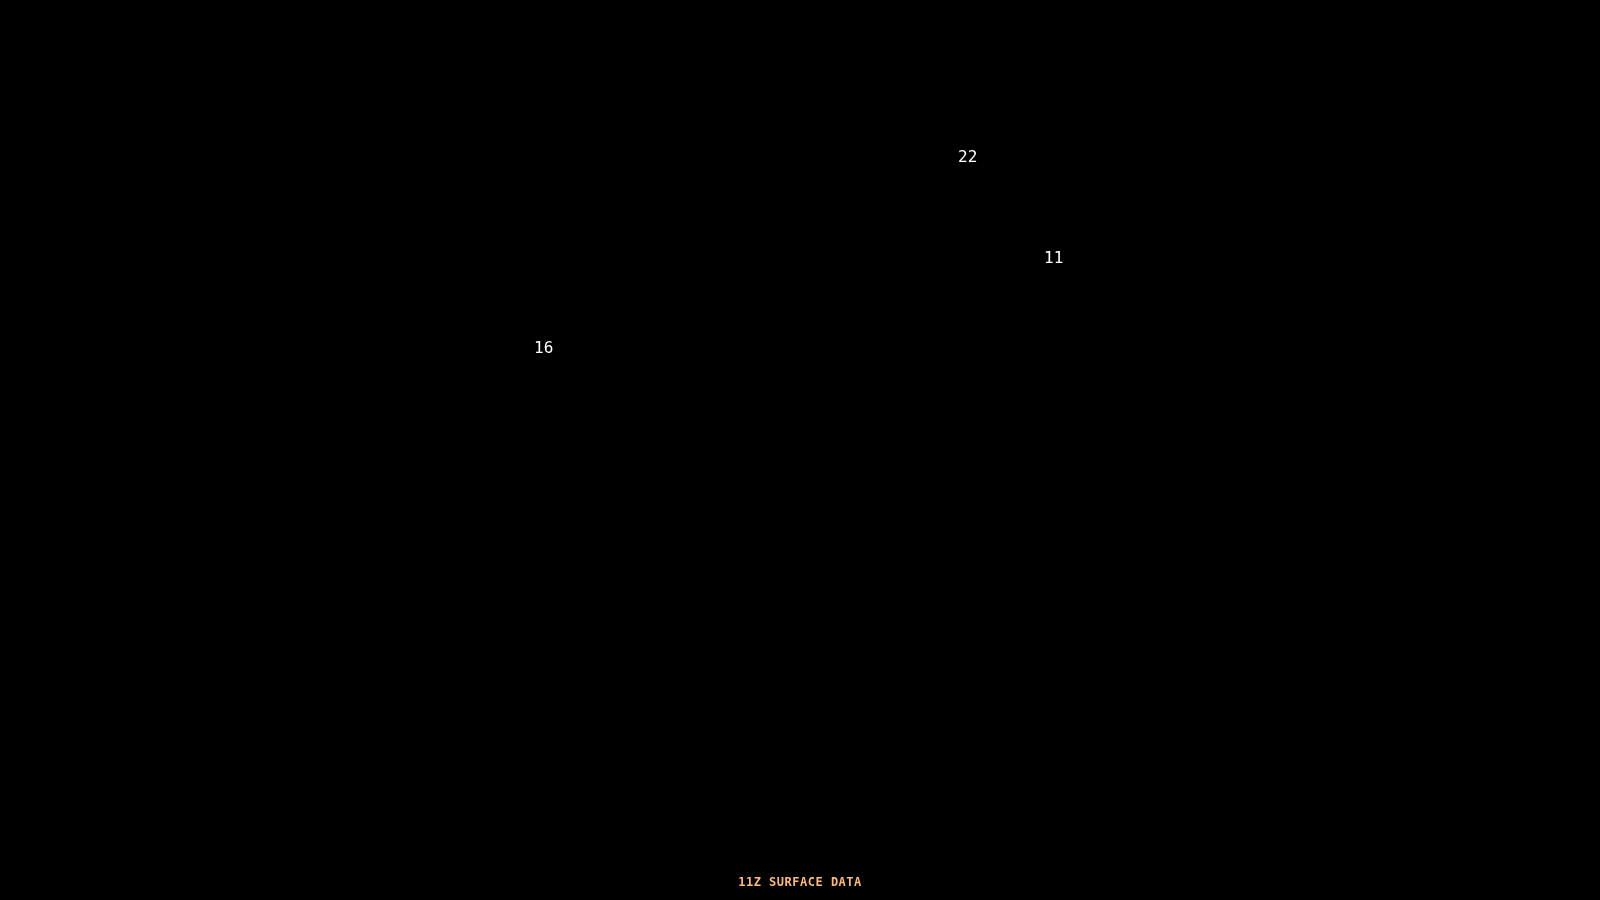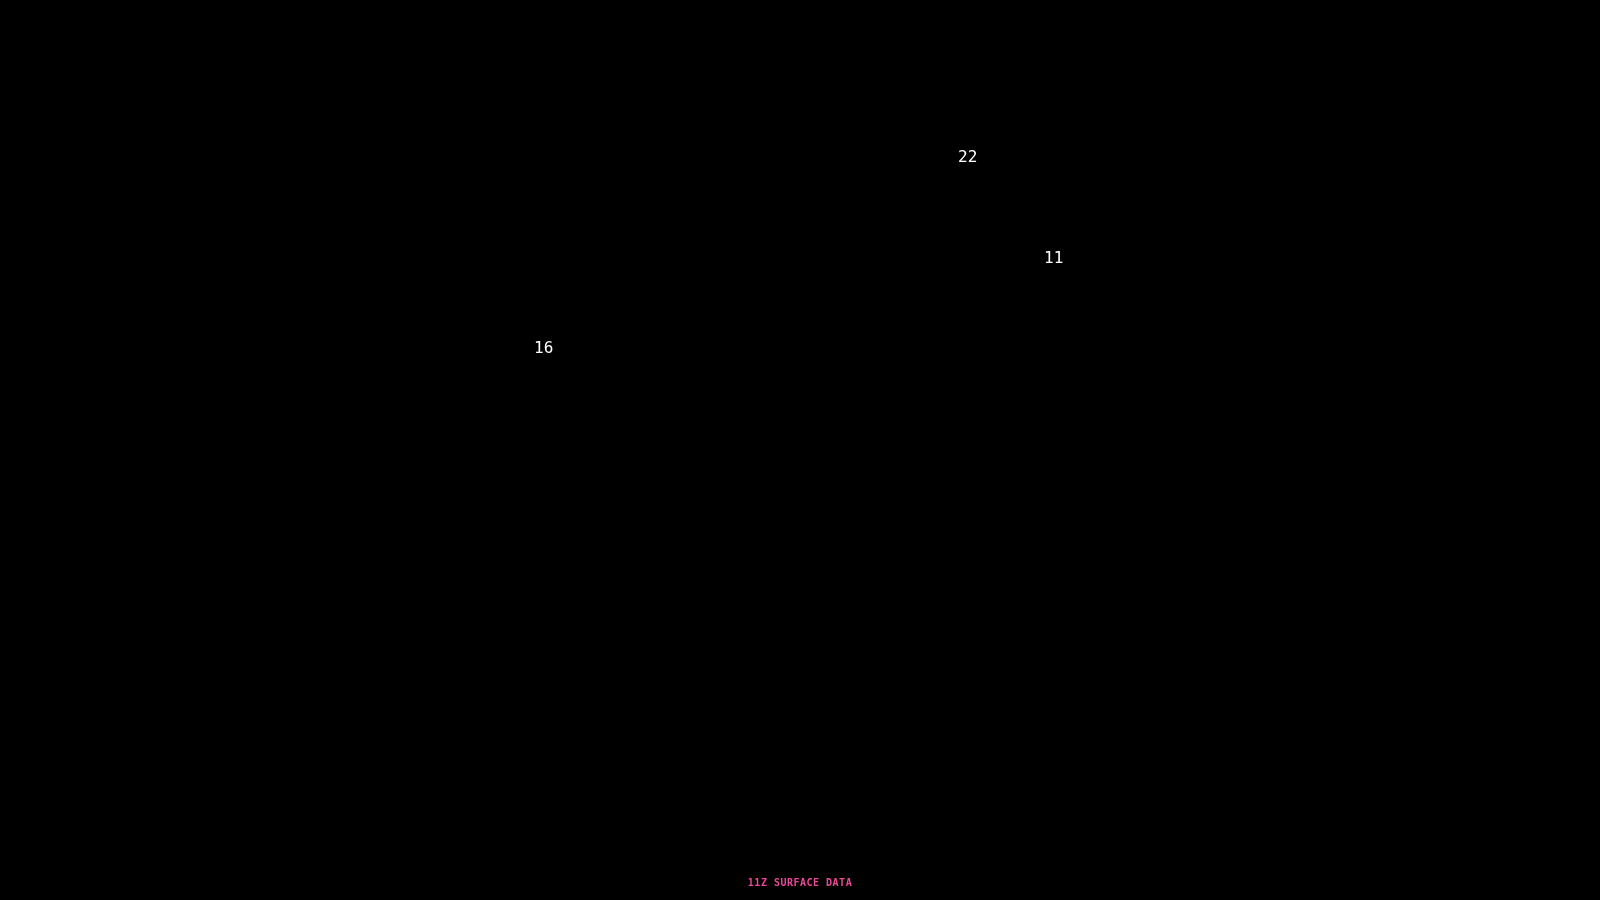--- a/index.html
+++ b/index.html
@@ -21,22 +21,22 @@
       font-size: 16px;
       font-weight: 400;
       line-height: 14px;
       white-space: pre;
     }
     .caption {
       position: absolute;
       left: 50%;
       transform: translateX(-50%);
       top: 875px;
-      color: #ec4899;
-      font-size: 10px;
+      color: #fdba74;
+      font-size: 12px;
       font-weight: 700;
       letter-spacing: 0.5px;
       line-height: 15px;
       white-space: pre;
     }
   </style>
 </head>
 <body>
 
 <div class="screen">

